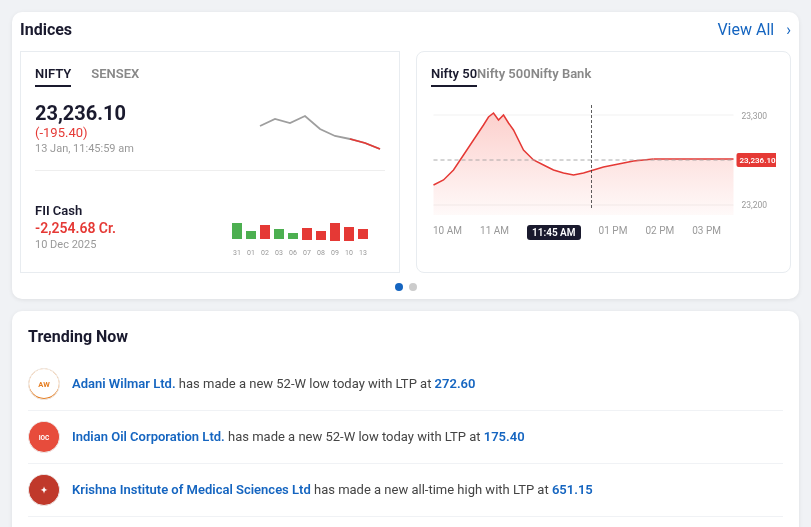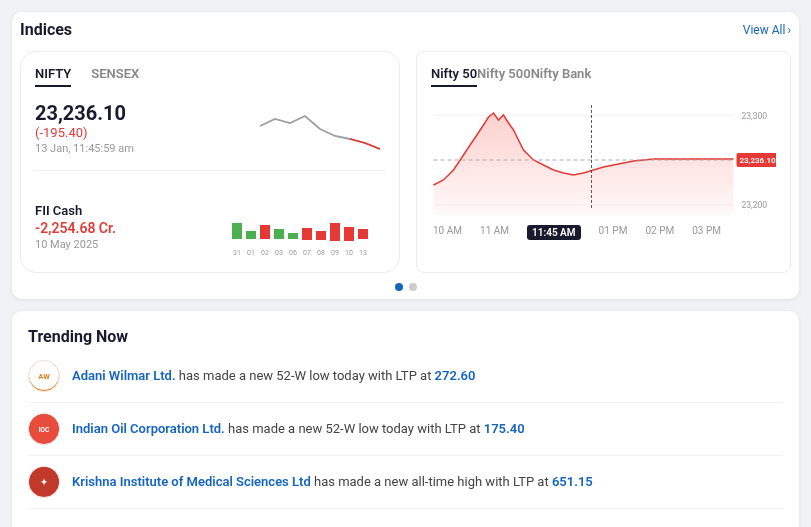--- a/index.html
+++ b/index.html
@@ -32,39 +32,39 @@
       justify-content: space-between;
       align-items: center;
       margin-bottom: 12px;
     }
     .indices-title {
       font-size: 16px;
       font-weight: 700;
       color: #1a1a2e;
     }
     .view-all-link {
-      font-size: 12px;
+      font-size: 16px;
       color: #1565c0;
       cursor: pointer;
       text-decoration: none;
       display: flex;
       align-items: flex-end;
-      gap: 2px;
+      gap: 12px;
     }
     .indices-body {
       display: flex;
       gap: 16px;
     }
 
     
     .left-panel {
       width: 380px;
       min-width: 380px;
       border: 1px solid #e8ecf0;
-      border-radius: 16px;
+      border-radius: 0;
       padding: 14px;
     }
     .tab-row {
       display: flex;
       gap: 20px;
       margin-bottom: 14px;
     }
     .tab-item {
       font-size: 13px;
       font-weight: 600;
@@ -192,21 +192,21 @@
     .trending-card {
       background: #fff;
       border-radius: 10px;
       padding: 16px;
       box-shadow: 0 1px 4px rgba(0,0,0,0.08);
     }
     .trending-title {
       font-size: 16px;
       font-weight: 700;
       color: #1a1a2e;
-      margin-bottom: 4px;
+      margin-bottom: 12px;
     }
     .trending-list {
       display: flex;
       flex-direction: column;
     }
     .trending-item {
       display: flex;
       align-items: center;
       padding: 10px 0;
       border-bottom: 1px solid #f0f2f5;
@@ -281,21 +281,21 @@
             <polyline points="95,38 110,42 125,48" fill="none" stroke="#e53935" stroke-width="1.8"></polyline>
           </svg>
         </div>
 
         <hr class="divider">
 
         <div class="fii-section">
           <div class="fii-info">
             <div class="fii-label">FII Cash</div>
             <div class="fii-value">-2,254.68 Cr.</div>
-            <div class="fii-date">10 May 2025</div>
+            <div class="fii-date">10 Dec 2025</div>
           </div>
 
           <svg class="fii-bar-chart" viewBox="0 0 155 55">
 
             <rect x="2" y="20" width="10" height="16" fill="#4caf50"></rect>
 
             <rect x="16" y="28" width="10" height="8" fill="#4caf50"></rect>
 
             <rect x="30" y="22" width="10" height="14" fill="#e53935"></rect>
 

